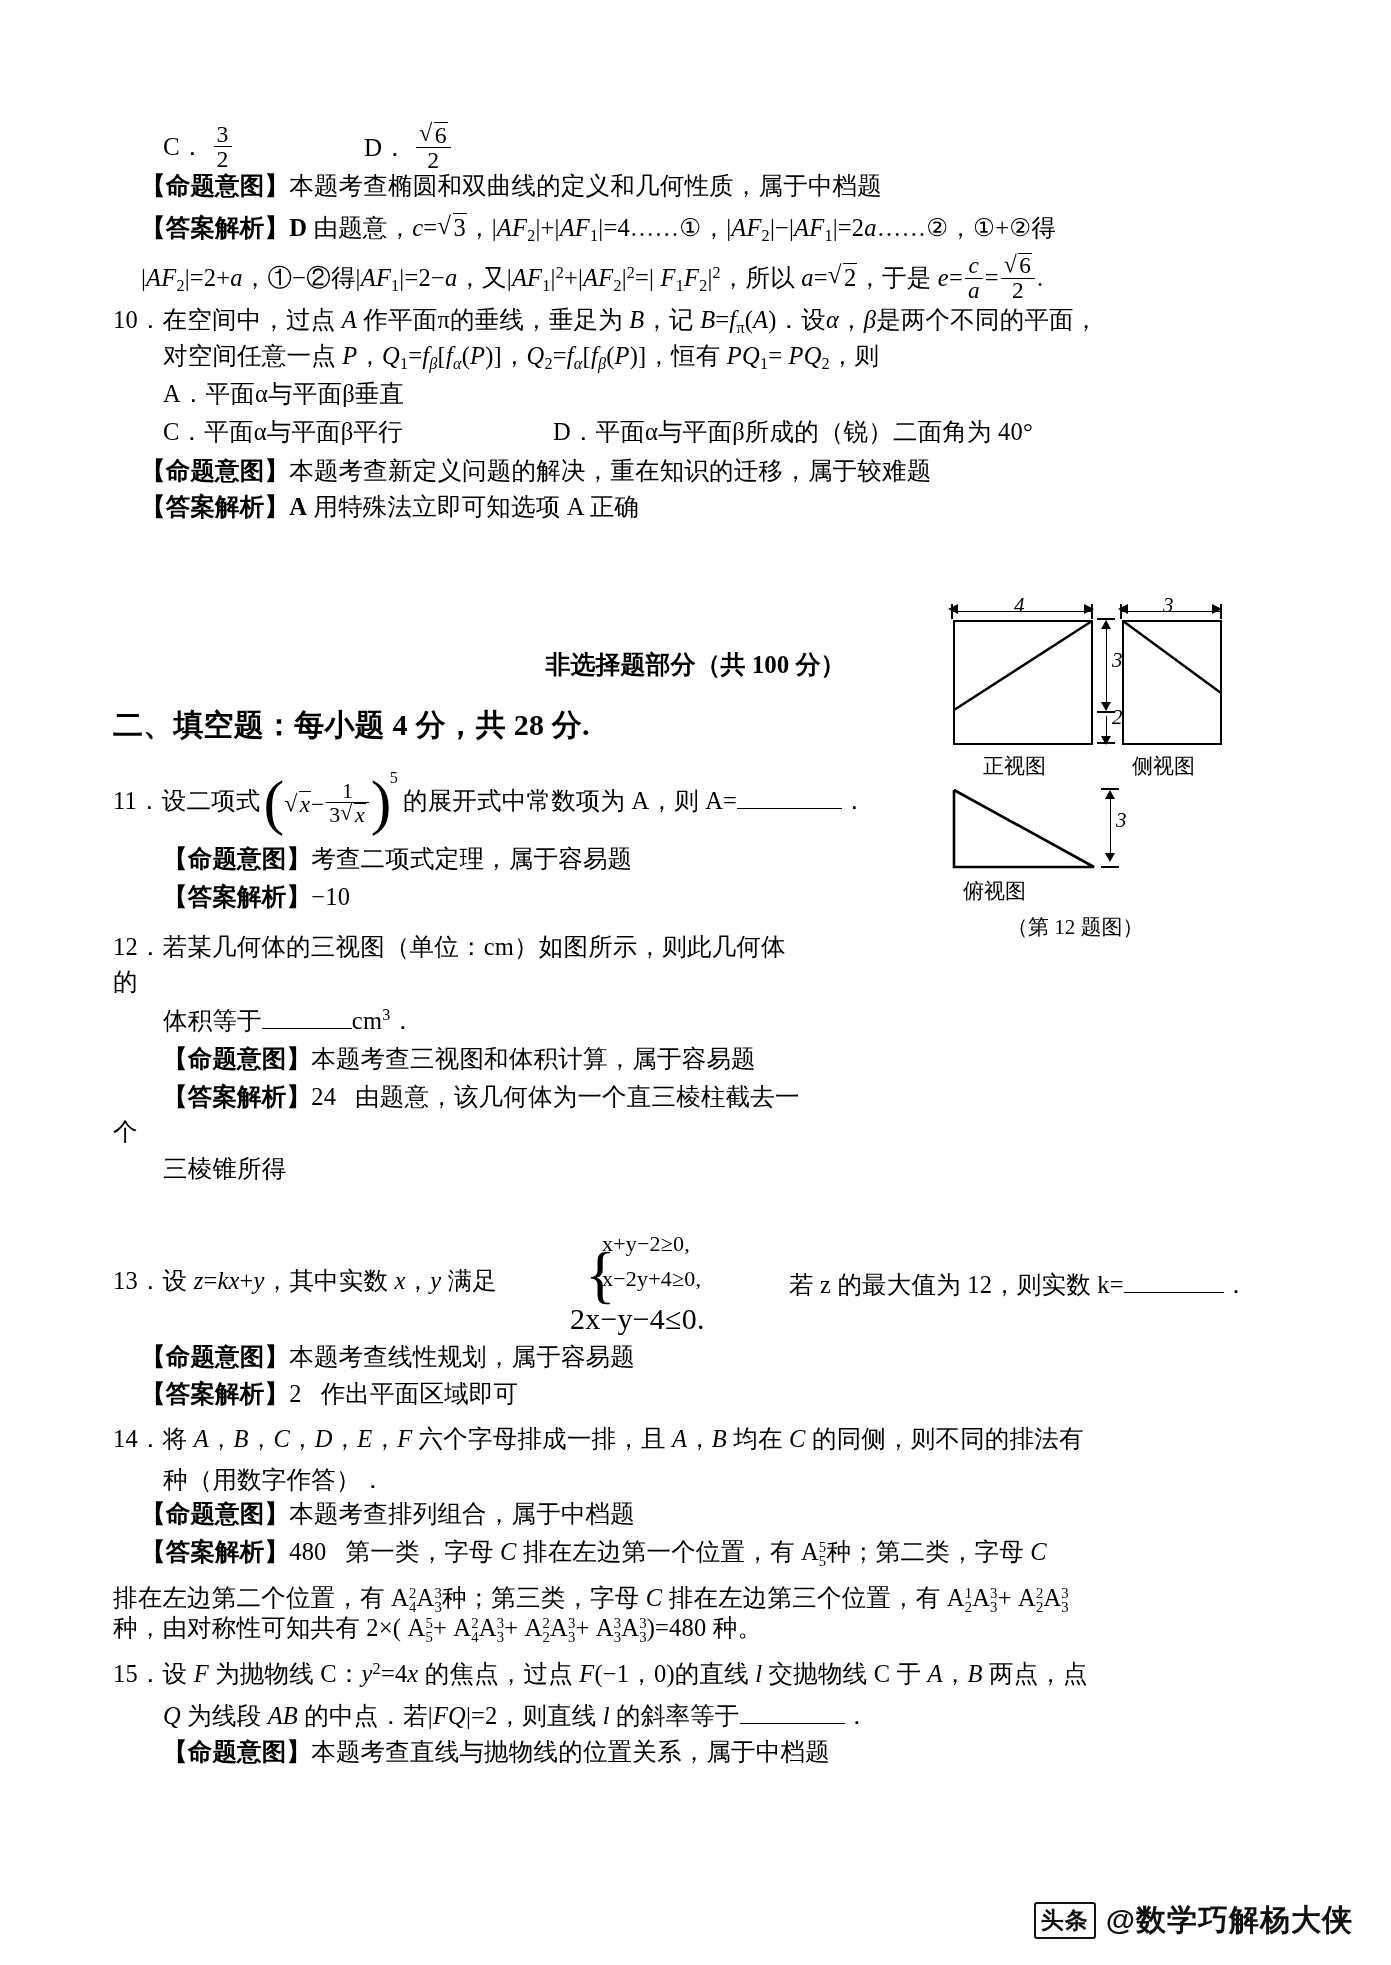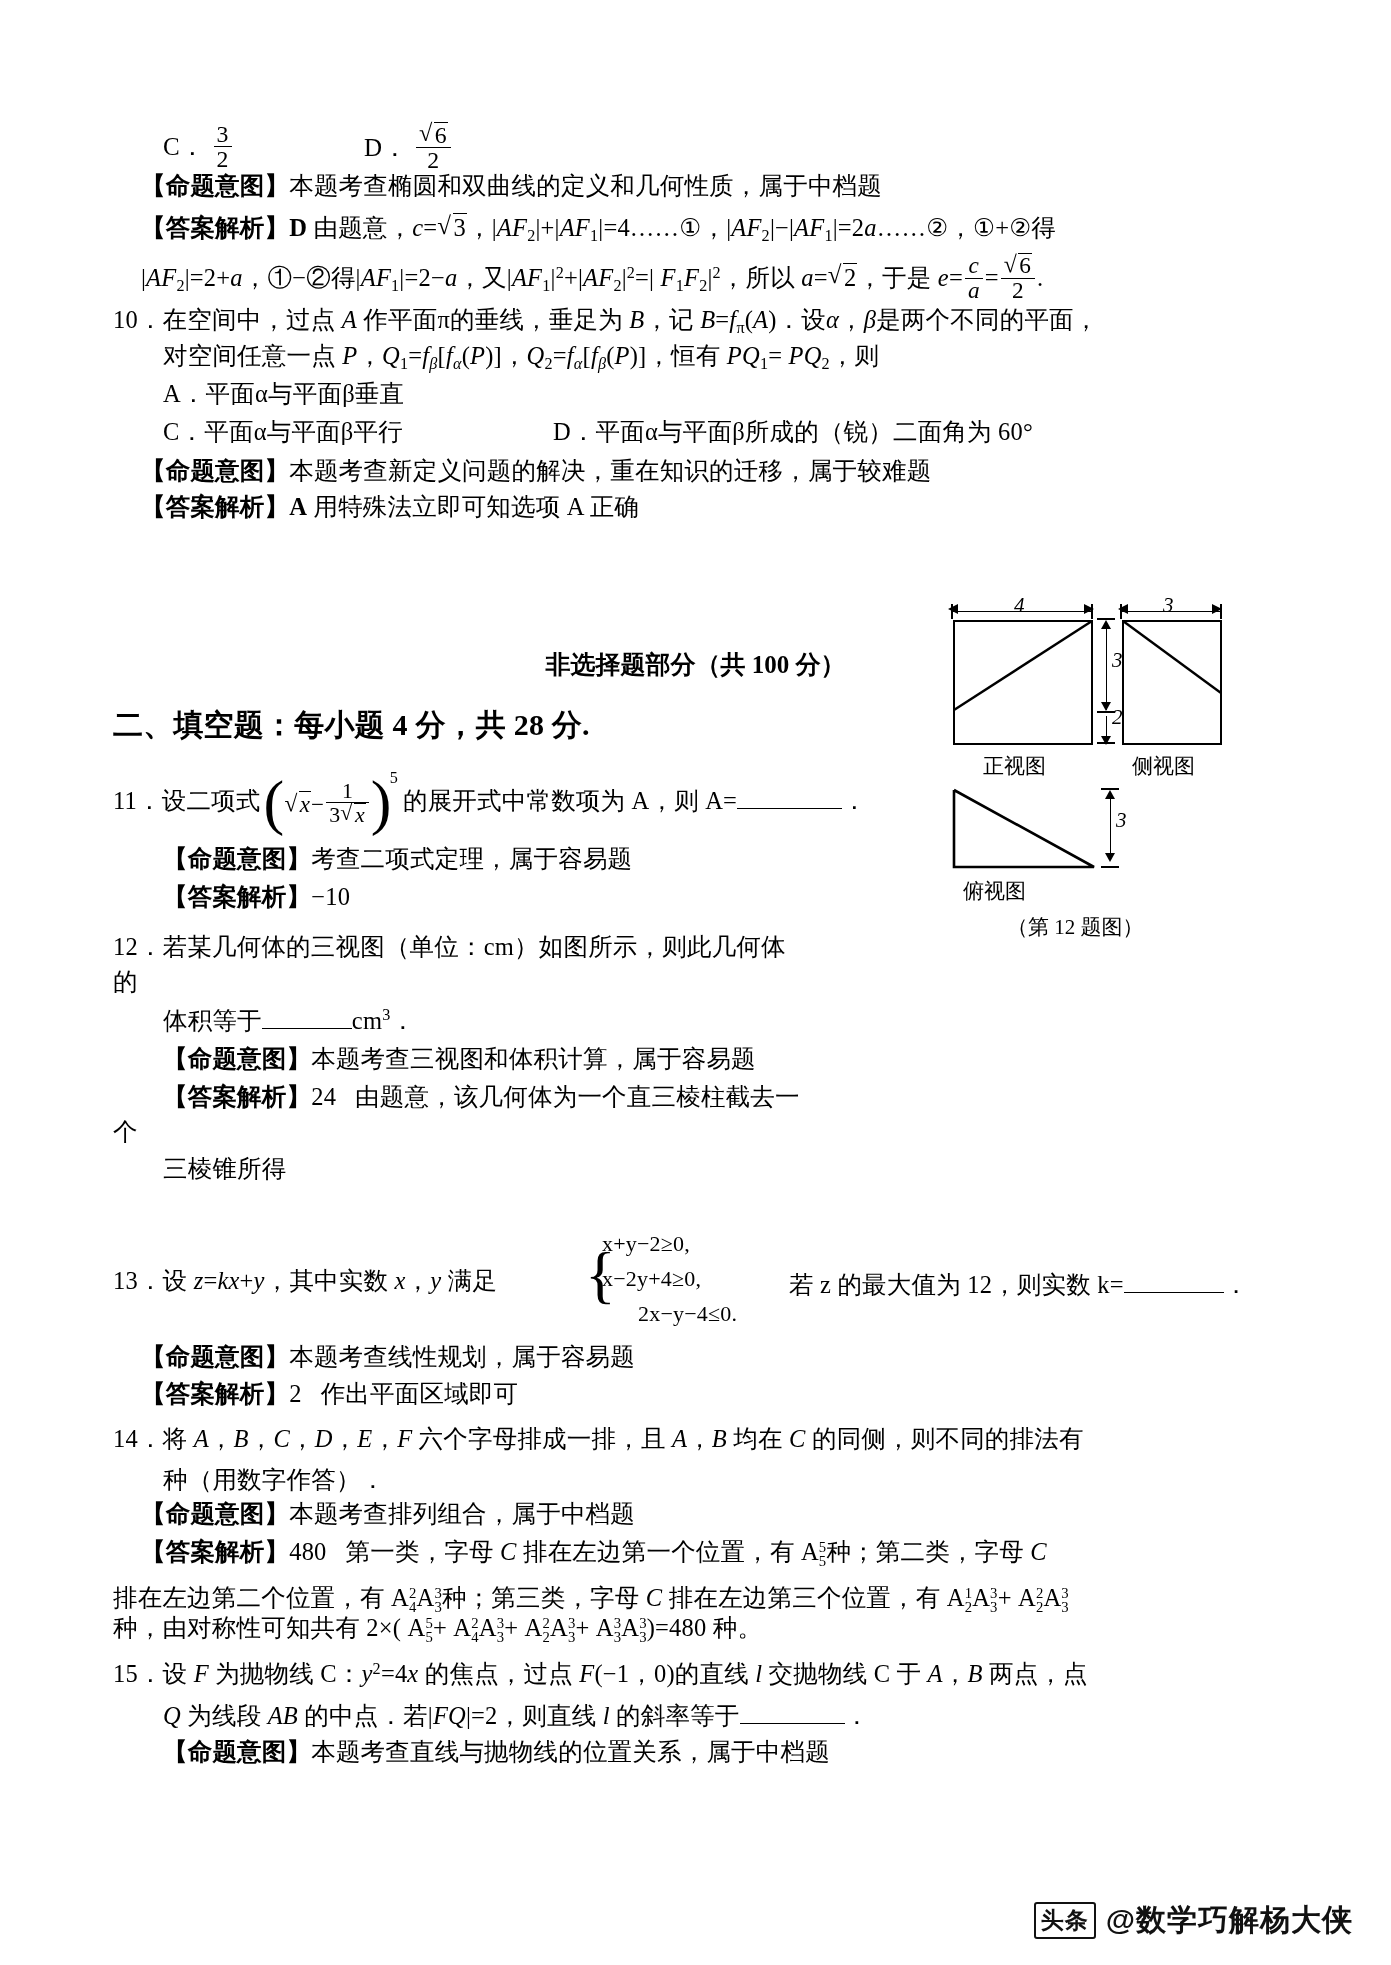--- a/index.html
+++ b/index.html
@@ -135,21 +135,21 @@
   </div>
 
   <div class="line" style="left:113px; top:306px;">
     <span>10．</span>在空间中，过点&nbsp;<span class="mi">A</span>&nbsp;作平面π的垂线，垂足为&nbsp;<span class="mi">B</span>，记&nbsp;<span class="mi">B</span>=<span class="mi">f</span><span class="subn">π</span>(<span class="mi">A</span>)．设<span class="mi">α</span>，<span class="mi">β</span>是两个不同的平面，
   </div>
   <div class="line" style="left:163px; top:342px;">
     对空间任意一点&nbsp;<span class="mi">P</span>，<span class="mi">Q</span><span class="subn">1</span>=<span class="mi">f</span><span class="sub">β</span>[<span class="mi">f</span><span class="sub">α</span>(<span class="mi">P</span>)]，<span class="mi">Q</span><span class="subn">2</span>=<span class="mi">f</span><span class="sub">α</span>[<span class="mi">f</span><span class="sub">β</span>(<span class="mi">P</span>)]，恒有&nbsp;<span class="mi">PQ</span><span class="subn">1</span>=&nbsp;<span class="mi">PQ</span><span class="subn">2</span>，则
   </div>
   <div class="line" style="left:163px; top:380px;">A．平面α与平面β垂直</div>
   <div class="line" style="left:163px; top:418px;">C．平面α与平面β平行</div>
-  <div class="line" style="left:553px; top:418px;">D．平面α与平面β所成的（锐）二面角为 60°</div>
+  <div class="line" style="left:553px; top:418px;">D．平面α与平面β所成的（锐）二面角为 40°</div>
 
   <div class="line" style="left:141px; top:457px;">
     <span class="bold">【命题意图】</span><span>本题考查新定义问题的解决，重在知识的迁移，属于较难题</span>
   </div>
   <div class="line" style="left:141px; top:493px;">
     <span class="bold">【答案解析】</span><span class="bold">A</span>&nbsp;<span>用特殊法立即可知选项 A 正确</span>
   </div>
 
   <div class="center-head" style="top:648px;">非选择题部分（共 100 分）</div>
 
@@ -237,21 +237,21 @@
     <div class="figlabel" style="left:963px; top:877px;">俯视图</div>
     <div class="figlabel" style="left:1007px; top:913px;">（第 12 题图）</div>
   </div>
 
   <div class="line" style="left:113px; top:1267px;">
     <span>13．</span><span>设&nbsp;</span><span class="mi">z</span>=<span class="mi">kx</span>+<span class="mi">y</span>，其中实数&nbsp;<span class="mi">x</span>，<span class="mi">y</span>&nbsp;满足
   </div>
   <div class="brace" style="left:585px; top:1243px;">{</div>
   <div class="line" style="left:602px; top:1232px; font-size:22px;">x+y−2≥0,</div>
   <div class="line" style="left:602px; top:1267px; font-size:22px;">x−2y+4≥0,</div>
-  <div class="line" style="left:638px; top:1302px; font-size:22px;">2x−y−4≤0.</div>
+  <div class="line" style="left:570px; top:1302px; font-size:30px;">2x−y−4≤0.</div>
   <div class="line" style="left:789px; top:1267px;">
     <span>若 z 的最大值为 12，则实数 k=</span><span class="underln" style="width:100px;"></span><span>．</span>
   </div>
 
   <div class="line" style="left:141px; top:1343px;">
     <span class="bold">【命题意图】</span><span>本题考查线性规划，属于容易题</span>
   </div>
   <div class="line" style="left:141px; top:1380px;">
     <span class="bold">【答案解析】</span><span>2</span>&nbsp;&nbsp;&nbsp;<span>作出平面区域即可</span>
   </div>

